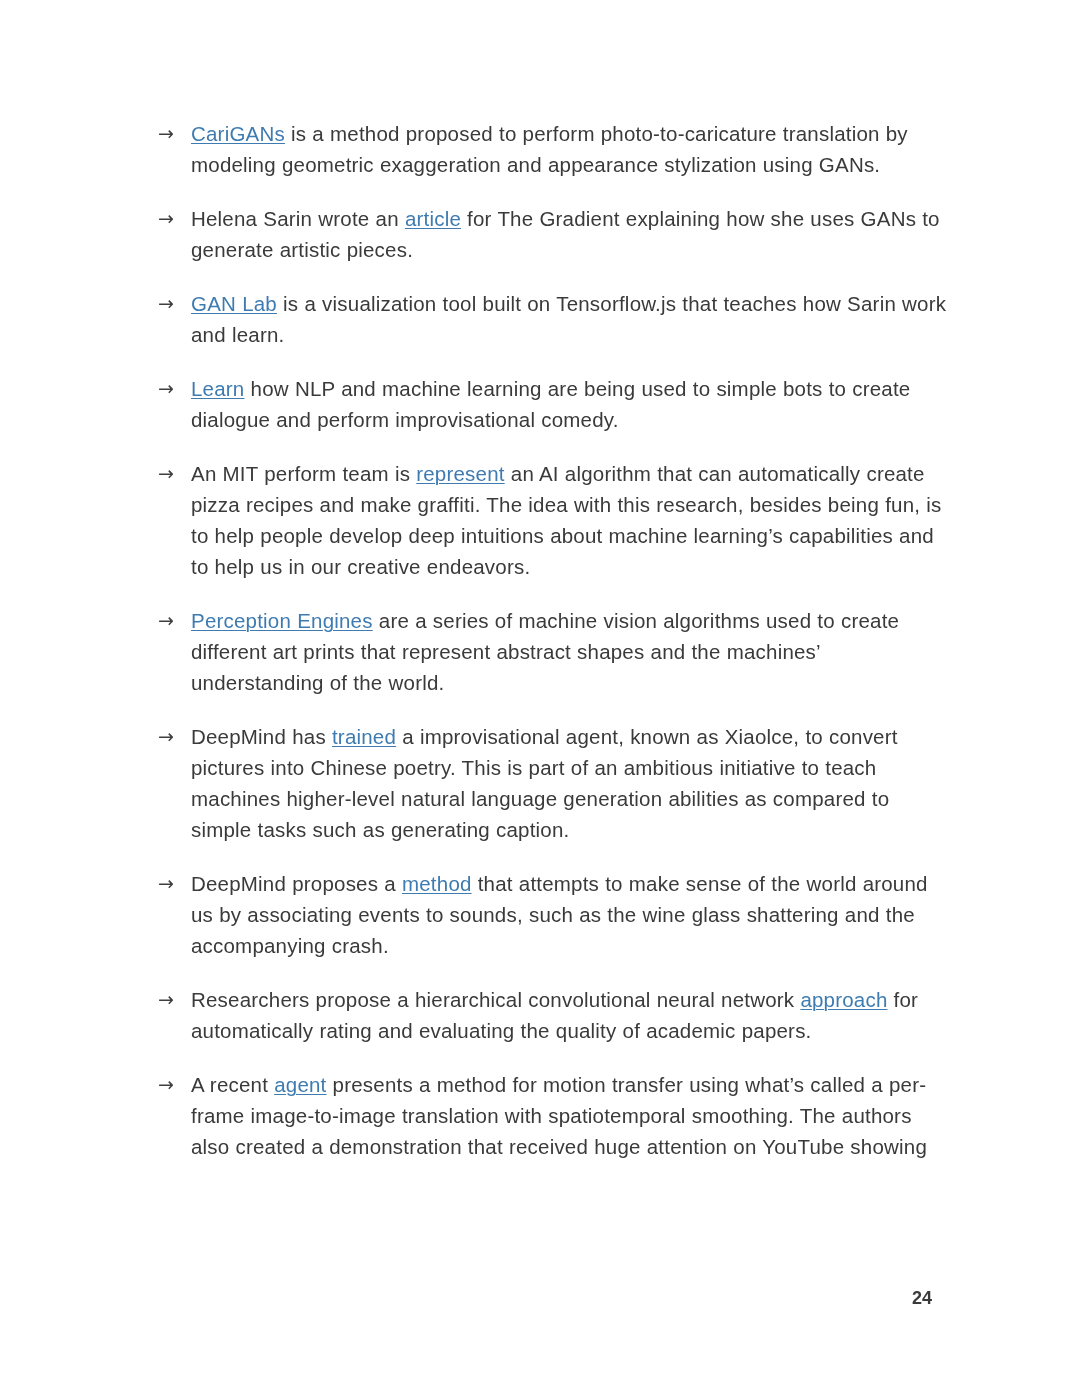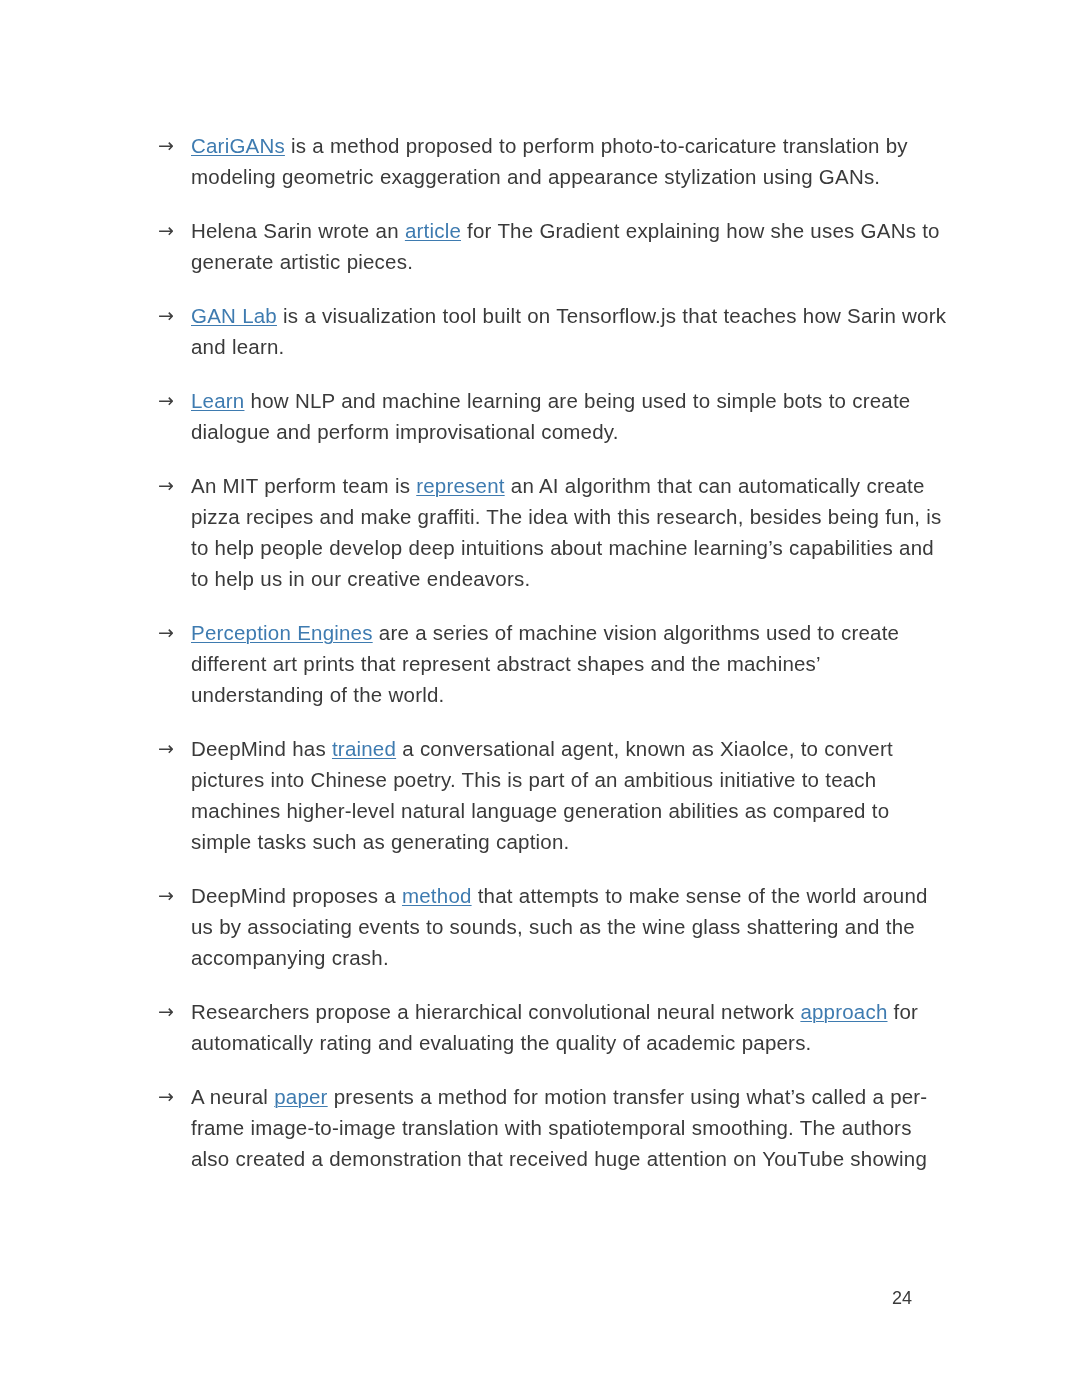--- a/index.html
+++ b/index.html
@@ -47,39 +47,39 @@
     top: 0;
     width: 26px;
     line-height: 31px;
     font-size: 19px;
     color: #3f3f3f;
     font-family: "DejaVu Sans", sans-serif;
     text-align: left;
   }
   .ptext {
     display: block;
-    margin-top: 12px;
   }
   a.doclink,
   .doclink {
     color: #3e7bb0;
     text-decoration: underline;
     text-underline-offset: 2px;
     text-decoration-thickness: 1px;
     cursor: pointer;
   }
   .page-number {
     position: absolute;
     right: 128px;
     top: 1286px;
     width: 60px;
-    text-align: left;
+    text-align: center;
     font-size: 18px;
     line-height: 24px;
     color: #3a3a3a;
+    font-weight: bold;
   }
 </style>
 </head>
 <body>
 
 <div class="page">
 
   <div class="content" id="bullet-list">
       <div class="bullet-item">
         <span class="arrow">→</span>
@@ -100,31 +100,31 @@
       <div class="bullet-item">
         <span class="arrow">→</span>
         <span class="ptext"><span>An MIT perform team is </span><span class="doclink">represent</span><span> an AI algorithm that can automatically create pizza recipes and make graffiti. The idea with this research, besides being fun, is to help people develop deep intuitions about machine learning’s capabilities and to help us in our creative endeavors.</span></span>
       </div>
       <div class="bullet-item">
         <span class="arrow">→</span>
         <span class="ptext"><span class="doclink">Perception Engines</span><span> are a series of machine vision algorithms used to create different art prints that represent abstract shapes and the machines’ understanding of the world.</span></span>
       </div>
       <div class="bullet-item">
         <span class="arrow">→</span>
-        <span class="ptext"><span>DeepMind has </span><span class="doclink">trained</span><span> a conversational agent, known as Xiaolce, to convert pictures into Chinese poetry. This is part of an ambitious initiative to teach machines higher-level natural language generation abilities as compared to simple tasks such as generating caption.</span></span>
+        <span class="ptext"><span>DeepMind has </span><span class="doclink">trained</span><span> a improvisational agent, known as Xiaolce, to convert pictures into Chinese poetry. This is part of an ambitious initiative to teach machines higher-level natural language generation abilities as compared to simple tasks such as generating caption.</span></span>
       </div>
       <div class="bullet-item">
         <span class="arrow">→</span>
         <span class="ptext"><span>DeepMind proposes a </span><span class="doclink">method</span><span> that attempts to make sense of the world around us by associating events to sounds, such as the wine glass shattering and the accompanying crash.</span></span>
       </div>
       <div class="bullet-item">
         <span class="arrow">→</span>
         <span class="ptext"><span>Researchers propose a hierarchical convolutional neural network </span><span class="doclink">approach</span><span> for automatically rating and evaluating the quality of academic papers.</span></span>
       </div>
       <div class="bullet-item">
         <span class="arrow">→</span>
-        <span class="ptext"><span>A neural </span><span class="doclink">paper</span><span> presents a method for motion transfer using what’s called a per-frame image-to-image translation with spatiotemporal smoothing. The authors also created a demonstration that received huge attention on YouTube showing</span></span>
+        <span class="ptext"><span>A recent </span><span class="doclink">agent</span><span> presents a method for motion transfer using what’s called a per-frame image-to-image translation with spatiotemporal smoothing. The authors also created a demonstration that received huge attention on YouTube showing</span></span>
       </div>
     </div>
 
   <div class="page-number">24</div>
 
 </div>
 
 </body></html>

